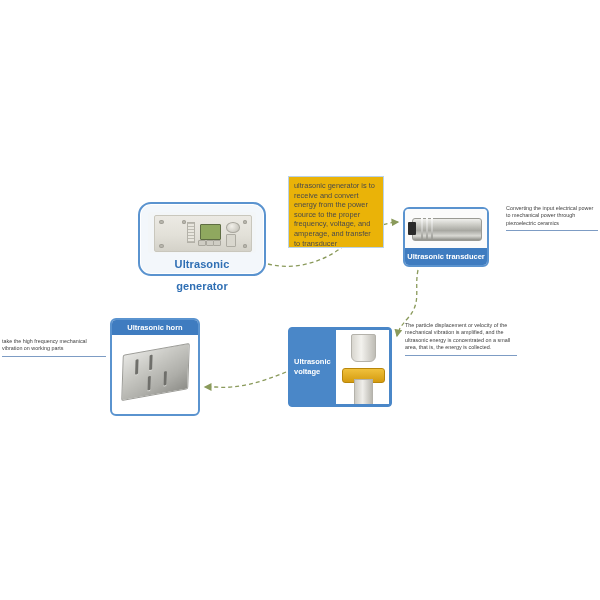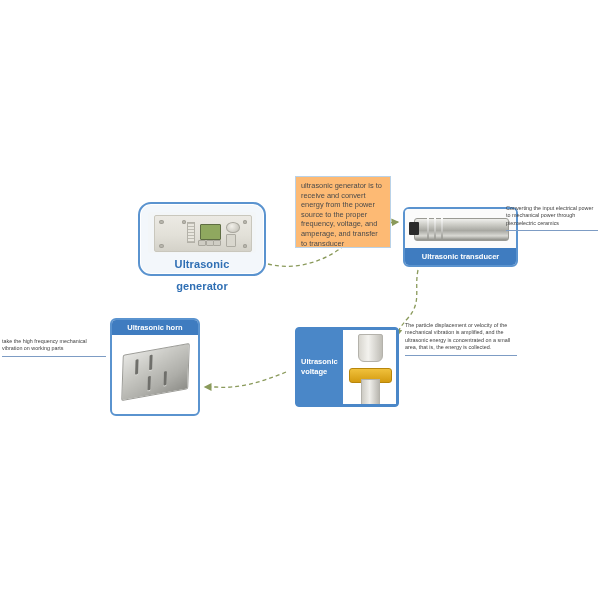--- a/index.html
+++ b/index.html
@@ -35,21 +35,21 @@
     text-align:center;
     color:#2f6fb4;
     font-size:11px;
     font-weight:bold;
     line-height:22px;
     letter-spacing:.1px;
   }
 
   
   .trd-card{
-    left:403px;top:207px;width:115px;height:60px;
+    left:403px;top:207px;width:86px;height:60px;
     background:#ffffff;
     border:2px solid #5a93cf;
     border-radius:6px;
     overflow:hidden;
   }
   .trd-photo{height:39px;position:relative;background:#fbfbfb;overflow:hidden;}
   .trd-caption{
     height:17px;line-height:17px;
     background:#3f7cc0;color:#ffffff;
     font-size:7.5px;font-weight:bold;text-align:center;
@@ -71,37 +71,36 @@
   .horn-photo{height:71px;position:relative;background:#ffffff;overflow:hidden;}
 
   
   .bst-card{
     left:288px;top:327px;width:104px;height:80px;
     background:#4a87c8;
     border:1px solid #4a87c8;
     border-radius:4px;
     display:flex;align-items:center;
     overflow:hidden;
-    margin-left:7px;
   }
   .bst-label{
     width:44px;
     color:#ffffff;font-size:7.5px;font-weight:bold;
     line-height:10px;padding-left:5px;
   }
   .bst-photo{
     width:56px;height:74px;margin:3px 2px 3px 0;
     background:#ffffff;position:relative;overflow:hidden;
   }
 
   
   .anno{position:absolute;box-sizing:border-box;color:#3a3a3a;}
   .anno-boxed{
-    left:295px;top:176px;width:96px;height:72px;
-    background:#fdba74;
+    left:288px;top:176px;width:96px;height:72px;
+    background:#eab308;
     border:1px solid #b9d2e8;
     padding:4px 5px;
     font-size:7.4px;line-height:9.6px;
     color:#4a4a4a;
   }
   .anno-plain{
     font-size:5.4px;line-height:7.4px;color:#3f3f3f;
     border-bottom:1px solid #7d9cc4;
   }
   .anno-transducer{left:506px;top:205px;width:92px;padding-bottom:3px;}

